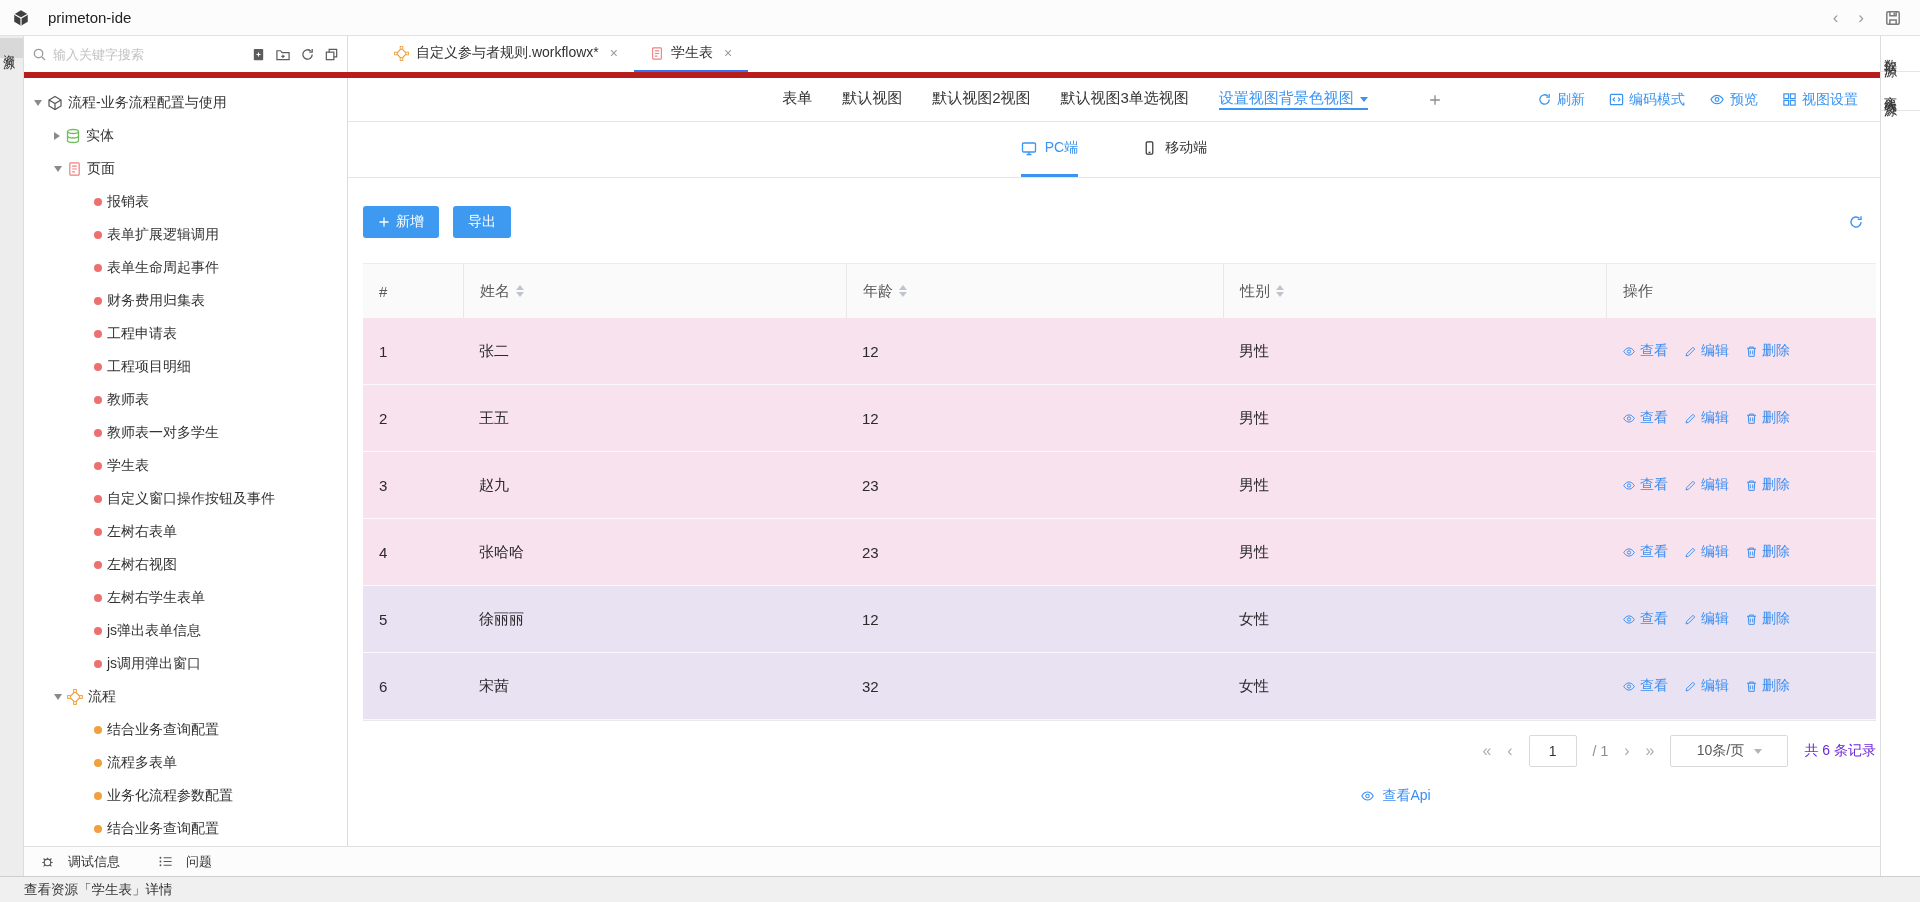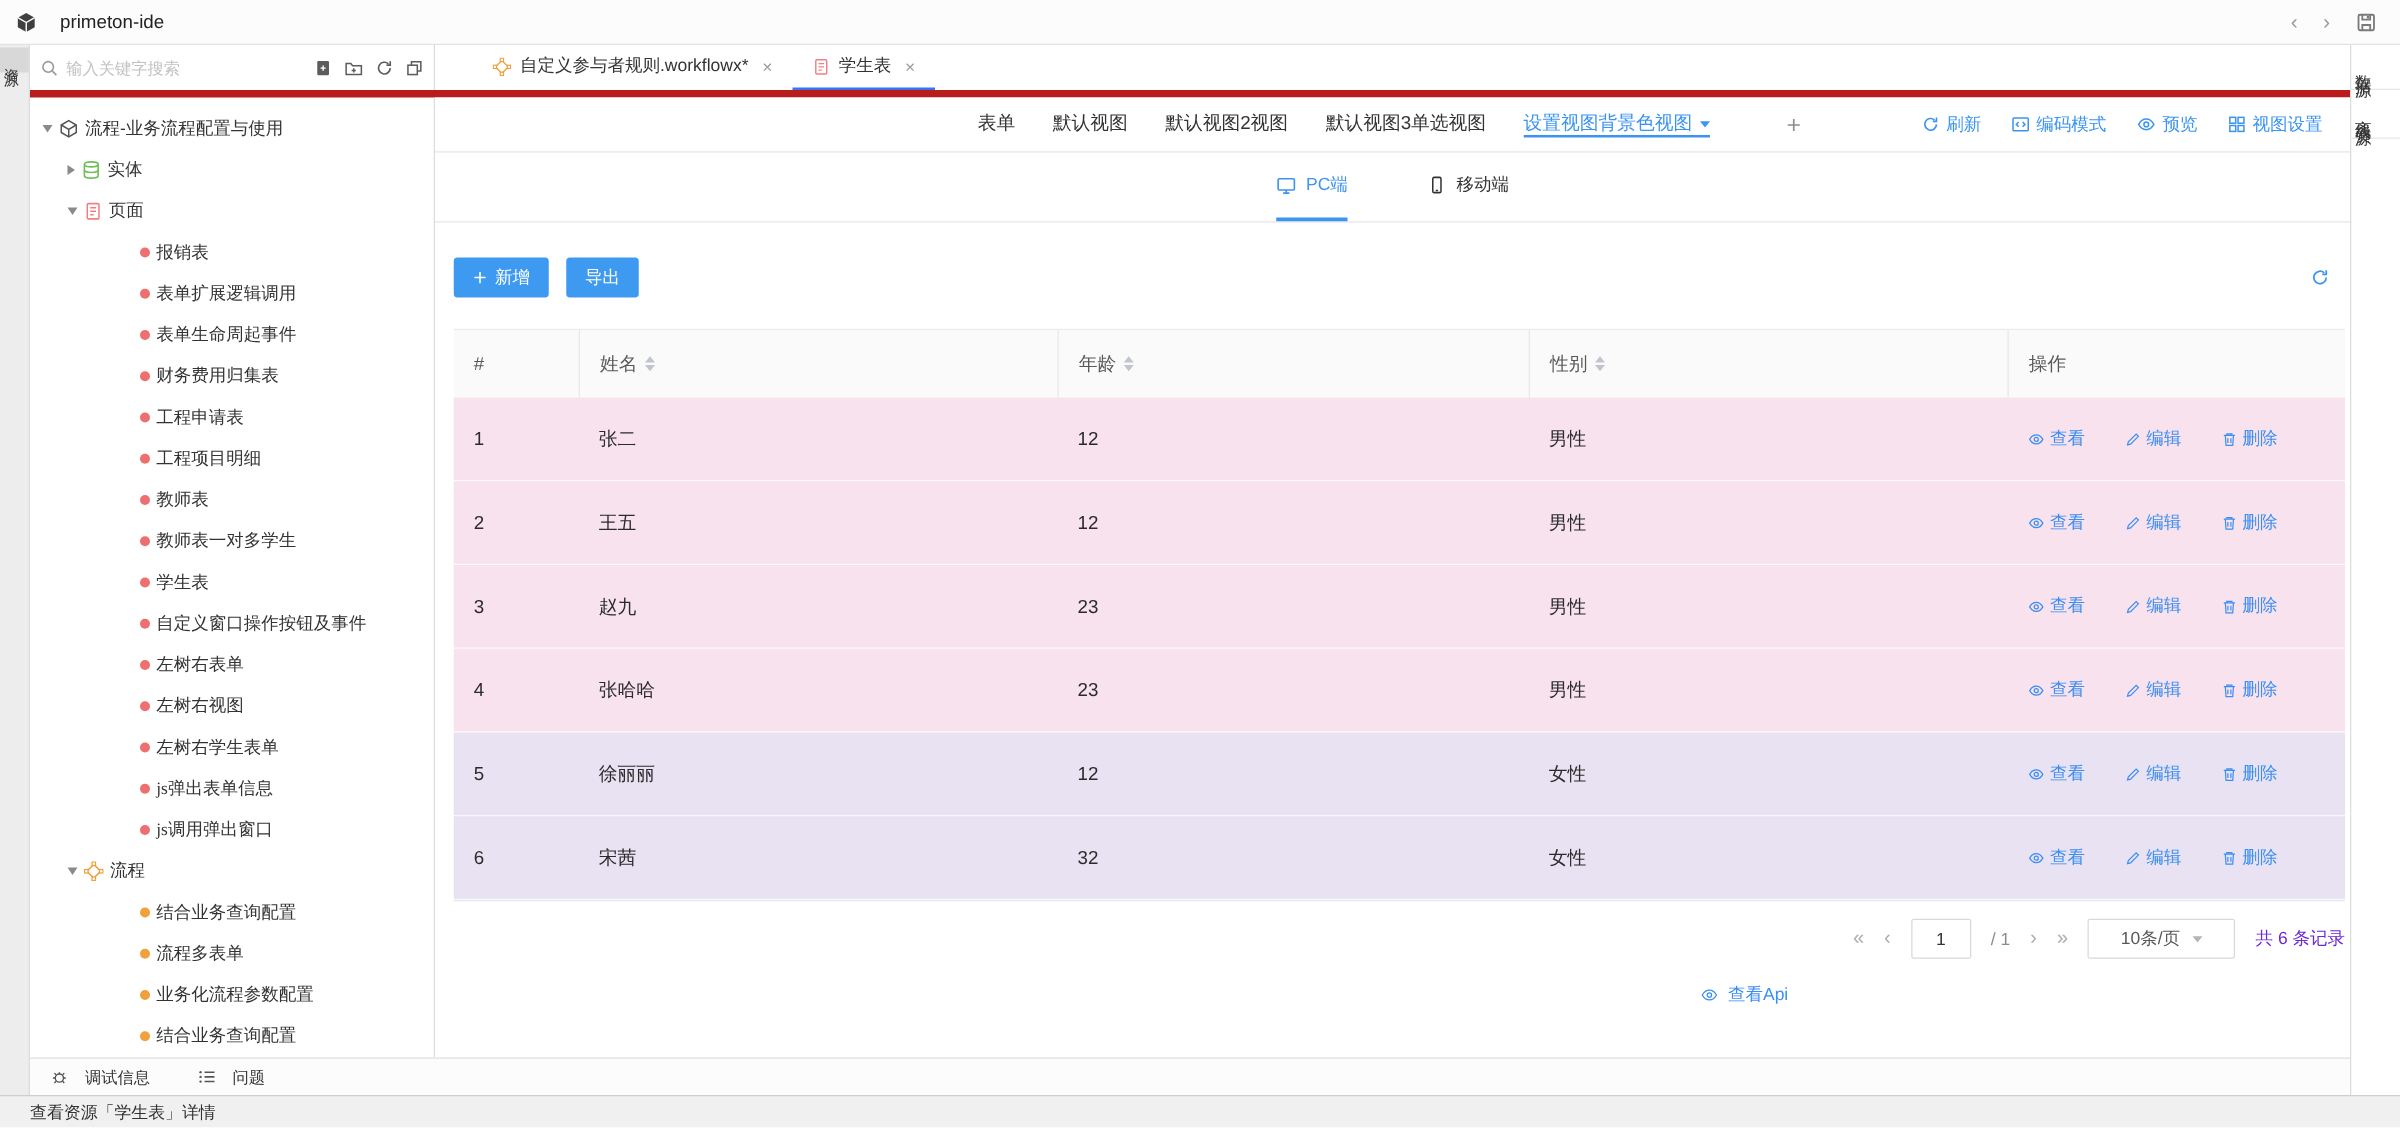--- a/index.html
+++ b/index.html
@@ -44,21 +44,21 @@
   .etab .close { color:#9b9b9b; font-size:14px; margin-left:4px; }
 
   .body-row { flex:1; display:flex; min-height:0; }
 
   
   .sidebar { width:324px; border-right:1px solid #dcdcdc; padding-top:8px; overflow:hidden; }
   .t-row { height:33px; display:flex; align-items:center; gap:5px; cursor:pointer; font-size:14px; }
   .t-row .t-label { white-space:nowrap; }
   .lvl0 { padding-left:10px; }
   .lvl1 { padding-left:30px; }
-  .lvl2 { padding-left:88px;font-family:Liberation Serif, serif; }
+  .lvl2 { padding-left:70px; }
   .arrow { width:0; height:0; flex:none; }
   .arrow.down { border-left:4.5px solid transparent; border-right:4.5px solid transparent; border-top:6px solid #8a8a8a; }
   .arrow.right { border-top:4.5px solid transparent; border-bottom:4.5px solid transparent; border-left:6px solid #8a8a8a; }
   .dot { width:8px; height:8px; border-radius:50%; flex:none; }
   .dot.red { background:#ee6f6f; }
   .dot.orange { background:#f0a13e; }
 
   
   .debug-bar { height:30px; border-top:1px solid #e0e0e0; background:#fcfcfc;
     display:flex; align-items:center; gap:38px; padding-left:16px; }
@@ -97,21 +97,21 @@
   .thead, .tr { display:grid; grid-template-columns:100px 383px 377px 383px 1fr; align-items:center; }
   .thead { height:54px; background:#fafafa; }
   .th { height:100%; display:flex; align-items:center; gap:6px; padding-left:16px;
     font-size:15px; color:#595959; }
   .th + .th { border-left:1px solid #e8e8e8; }
   .sort { display:flex; flex-direction:column; gap:2px; cursor:pointer; }
   .s-up { width:0; height:0; border-left:4px solid transparent; border-right:4px solid transparent; border-bottom:5px solid #c0c4cc; }
   .s-down { width:0; height:0; border-left:4px solid transparent; border-right:4px solid transparent; border-top:5px solid #c0c4cc; }
   .tr { height:67px; border-bottom:1px solid rgba(255,255,255,0.75); }
   .td { padding-left:16px; font-size:15px; color:#2b2b2b; }
-  .col-ops { display:flex; align-items:center; gap:32px; }
+  .col-ops { display:flex; align-items:center; gap:16px; }
   .op { display:flex; align-items:center; gap:4px; color:#3b8ef2; font-size:14px; cursor:pointer; text-decoration:none; }
   .table-bottom { border-bottom:1px solid #e8e8e8; }
 
   
   .pagination { margin-top:14px; display:flex; align-items:center; justify-content:flex-end; gap:16px;
     font-size:14px; color:#8c8c8c; }
   .pg-arrow { font-size:16px; color:#adadad; cursor:pointer; line-height:1; }
   .pg-page { min-width:48px; height:32px; border:1px solid #d9d9d9; border-radius:2px; background:#fff;
     display:flex; align-items:center; justify-content:center; color:#333; cursor:text; }
   .pg-size { width:118px; height:32px; border:1px solid #d9d9d9; border-radius:2px; background:#fff;

